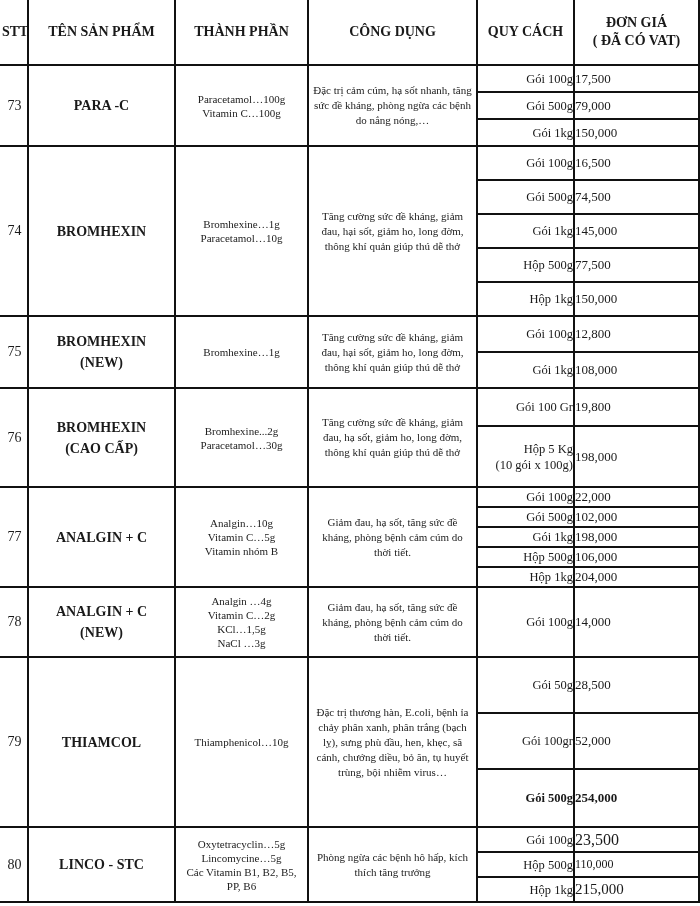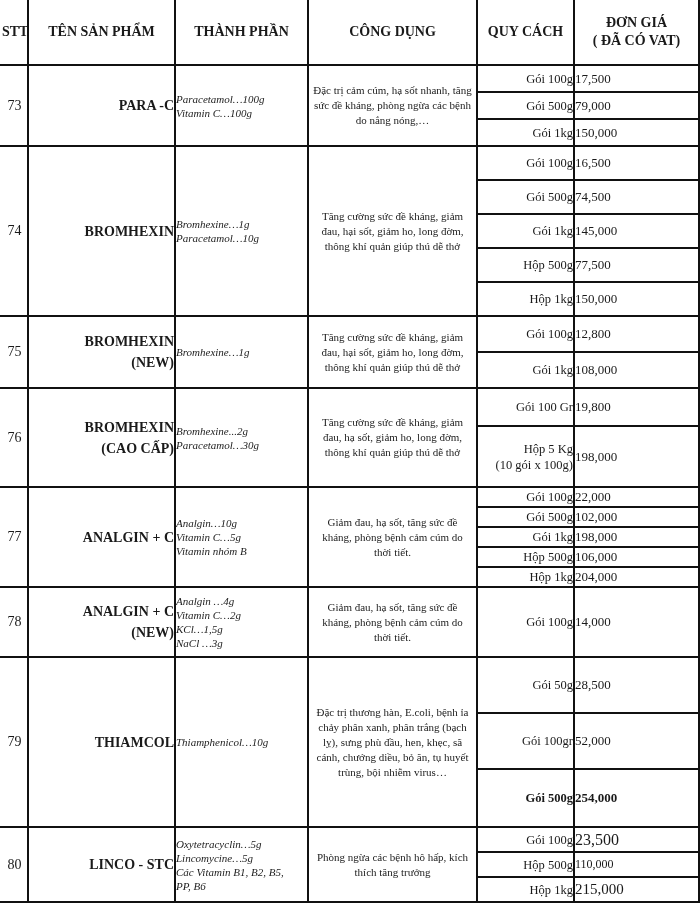--- a/index.html
+++ b/index.html
@@ -13,22 +13,22 @@
   .price-table td, .price-table th {
     border: 2px solid #111;
     padding: 0;
     overflow: hidden;
   }
   .price-table th {
     font-weight: bold; font-size: 14px; text-align: center; vertical-align: middle;
     height: 64px; line-height: 18px;
   }
   .stt { text-align: center; vertical-align: middle; font-size: 14px; padding-left: 8px !important; }
-  .name { text-align: right; vertical-align: middle; font-weight: bold; font-size: 14px; line-height: 21px; }
-  .ingr { text-align: left; vertical-align: middle; font-size: 11px; line-height: 14px; color:#222;font-style:italic; }
+  .name { text-align: center; vertical-align: middle; font-weight: bold; font-size: 14px; line-height: 21px; }
+  .ingr { text-align: center; vertical-align: middle; font-size: 11px; line-height: 14px; color:#222; }
   .use  { text-align: center; vertical-align: middle; font-size: 11px; line-height: 15px; padding: 0 4px !important; color:#222; }
   .spec { text-align: right; vertical-align: middle; font-size: 12.5px; line-height: 16px; }
   .price{ text-align: left; vertical-align: middle; font-size: 13px; padding-right: 2px !important; }
   .bold { font-weight: bold; }
   .line { display: block; }
 </style>
 </head>
 <body>
 
 <table class="price-table">

